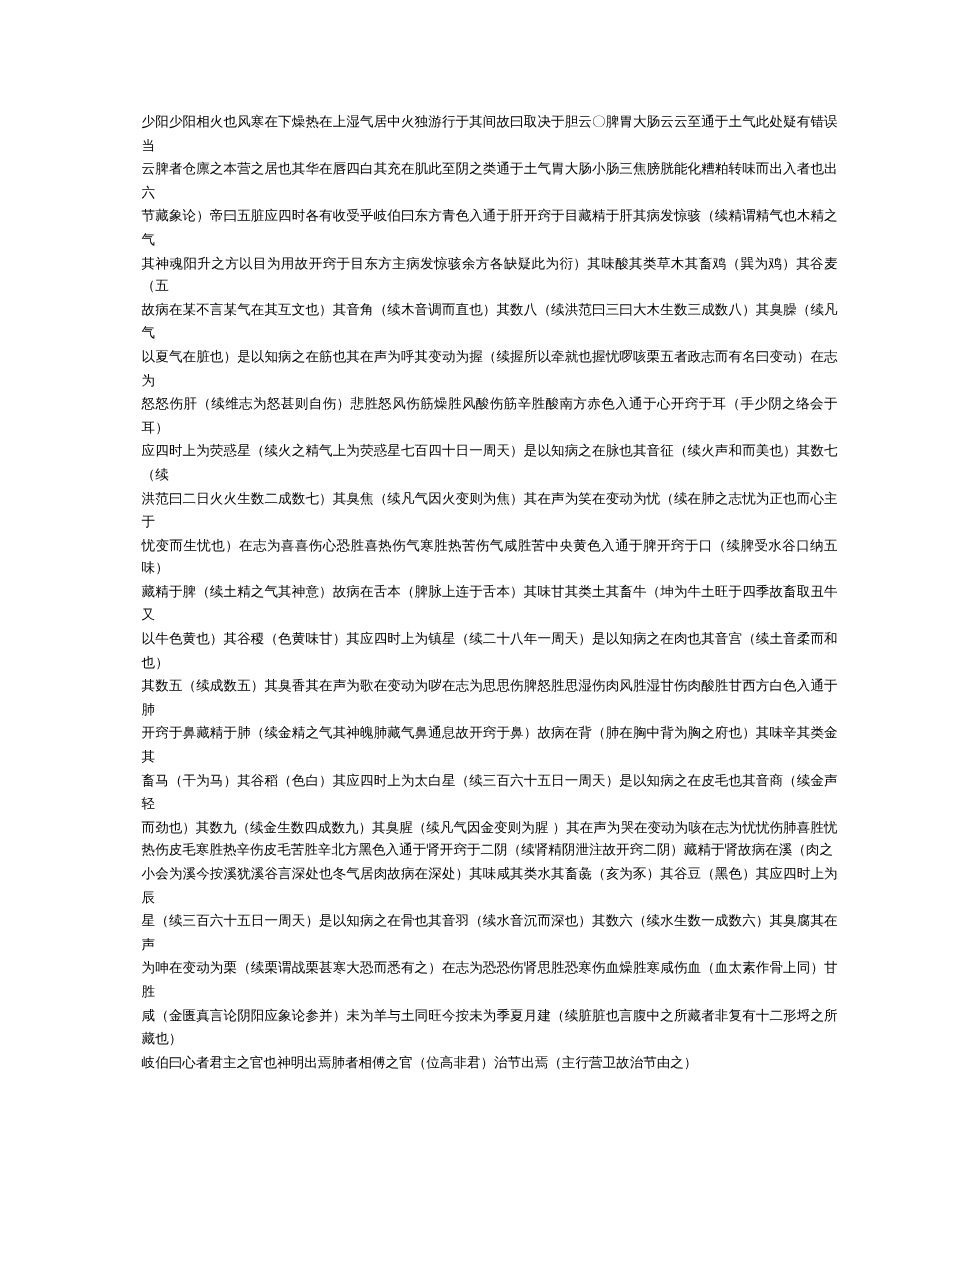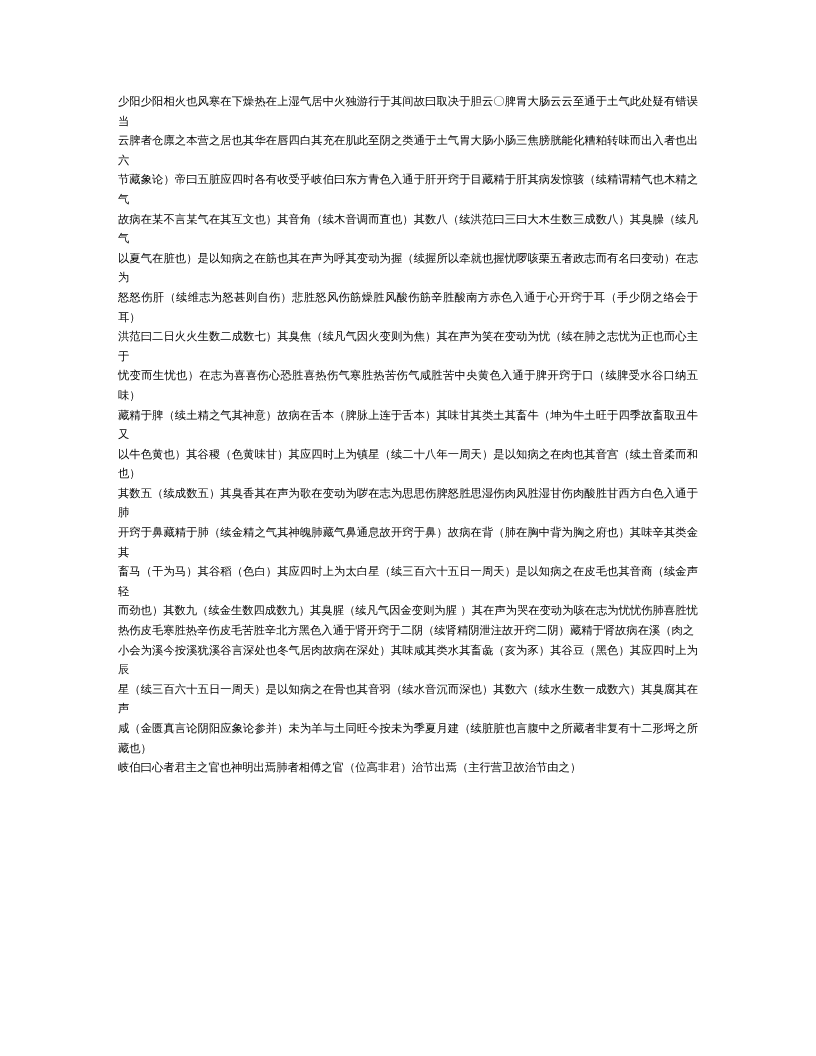--- a/index.html
+++ b/index.html
@@ -37,30 +37,33 @@
   }
 </style>
 </head>
 <body>
 
 <div id="page">
   <div class="doc-body">
     <p class="para">少阳少阳相火也风寒在下燥热在上湿气居中火独游行于其间故曰取决于胆云〇脾胃大肠云云至通于土气此处疑有错误当</p>
     <p class="para">云脾者仓廪之本营之居也其华在唇四白其充在肌此至阴之类通于土气胃大肠小肠三焦膀胱能化糟粕转味而出入者也出六</p>
     <p class="para">节藏象论）帝曰五脏应四时各有收受乎岐伯曰东方青色入通于肝开窍于目藏精于肝其病发惊骇（续精谓精气也木精之气</p>
+    <p class="para">其神魂阳升之方以目为用故开窍于目东方主病发惊骇余方各缺疑此为衍）其味酸其类草木其畜鸡（巽为鸡）其谷麦（五</p>
     <p class="para">故病在某不言某气在其互文也）其音角（续木音调而直也）其数八（续洪范曰三曰大木生数三成数八）其臭臊（续凡气</p>
     <p class="para">以夏气在脏也）是以知病之在筋也其在声为呼其变动为握（续握所以牵就也握忧啰咳栗五者政志而有名曰变动）在志为</p>
     <p class="para">怒怒伤肝（续维志为怒甚则自伤）悲胜怒风伤筋燥胜风酸伤筋辛胜酸南方赤色入通于心开窍于耳（手少阴之络会于耳）</p>
+    <p class="para">应四时上为荧惑星（续火之精气上为荧惑星七百四十日一周天）是以知病之在脉也其音征（续火声和而美也）其数七（续</p>
     <p class="para">洪范曰二日火火生数二成数七）其臭焦（续凡气因火变则为焦）其在声为笑在变动为忧（续在肺之志忧为正也而心主于</p>
     <p class="para">忧变而生忧也）在志为喜喜伤心恐胜喜热伤气寒胜热苦伤气咸胜苦中央黄色入通于脾开窍于口（续脾受水谷口纳五味）</p>
     <p class="para">藏精于脾（续土精之气其神意）故病在舌本（脾脉上连于舌本）其味甘其类土其畜牛（坤为牛土旺于四季故畜取丑牛又</p>
     <p class="para">以牛色黄也）其谷稷（色黄味甘）其应四时上为镇星（续二十八年一周天）是以知病之在肉也其音宫（续土音柔而和也）</p>
     <p class="para">其数五（续成数五）其臭香其在声为歌在变动为哕在志为思思伤脾怒胜思湿伤肉风胜湿甘伤肉酸胜甘西方白色入通于肺</p>
     <p class="para">开窍于鼻藏精于肺（续金精之气其神魄肺藏气鼻通息故开窍于鼻）故病在背（肺在胸中背为胸之府也）其味辛其类金其</p>
     <p class="para">畜马（干为马）其谷稻（色白）其应四时上为太白星（续三百六十五日一周天）是以知病之在皮毛也其音商（续金声轻</p>
     <p class="para">而劲也）其数九（续金生数四成数九）其臭腥（续凡气因金变则为腥 ）其在声为哭在变动为咳在志为忧忧伤肺喜胜忧</p>
     <p class="para">热伤皮毛寒胜热辛伤皮毛苦胜辛北方黑色入通于肾开窍于二阴（续肾精阴泄注故开窍二阴）藏精于肾故病在溪（肉之</p>
     <p class="para">小会为溪今按溪犹溪谷言深处也冬气居肉故病在深处）其味咸其类水其畜彘（亥为豕）其谷豆（黑色）其应四时上为辰</p>
     <p class="para">星（续三百六十五日一周天）是以知病之在骨也其音羽（续水音沉而深也）其数六（续水生数一成数六）其臭腐其在声</p>
+    <p class="para">为呻在变动为栗（续栗谓战栗甚寒大恐而悉有之）在志为恐恐伤肾思胜恐寒伤血燥胜寒咸伤血（血太素作骨上同）甘胜</p>
     <p class="para">咸（金匮真言论阴阳应象论参并）未为羊与土同旺今按未为季夏月建（续脏脏也言腹中之所藏者非复有十二形埒之所藏也）</p>
     <p class="para">岐伯曰心者君主之官也神明出焉肺者相傅之官（位高非君）治节出焉（主行营卫故治节由之）</p>
   </div>
 </div>
 
 </body></html>

